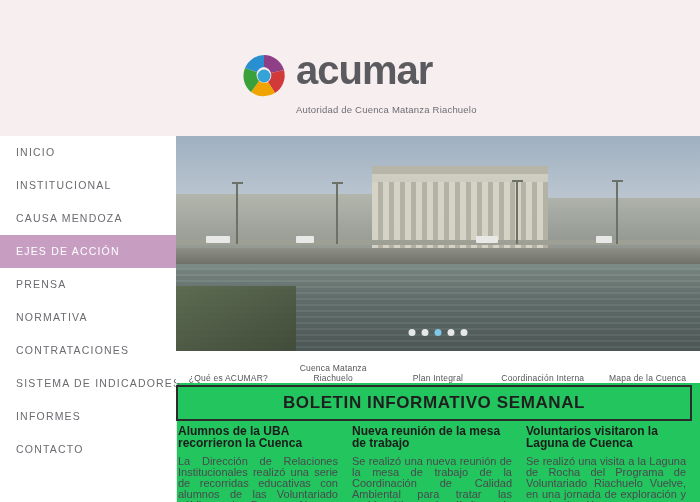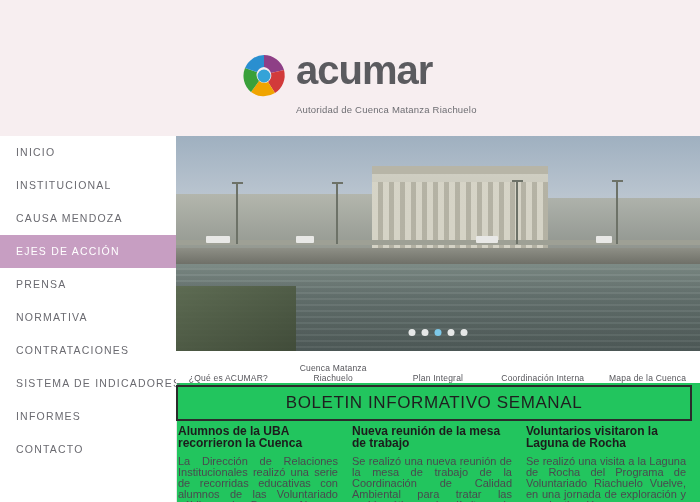--- a/index.html
+++ b/index.html
@@ -230,21 +230,21 @@
     height: 32px;
     border: 2px solid #2b2b2b;
     display: flex;
     align-items: center;
     justify-content: center;
   }
   .bulletin span {
     font-size: 17px;
     letter-spacing: .6px;
     color: #1f1f1f;
-    font-weight: normal;
+    font-weight: bold;
   }
 
   
   .news {
     position: absolute;
     left: 176px;
     top: 425px;
     width: 524px;
     height: 77px;
     display: flex;
@@ -365,18 +365,18 @@
   <div class="news">
     <div class="news-col">
       <div class="news-title">Alumnos de la UBA recorrieron la Cuenca</div>
       <div class="news-body">La Dirección de Relaciones Institucionales realizó una serie de recorridas educativas con alumnos de las Voluntariado públicas de Buenos Aires y Avellaneda.</div>
     </div>
     <div class="news-col">
       <div class="news-title">Nueva reunión de la mesa de trabajo</div>
       <div class="news-body">Se realizó una nueva reunión de la mesa de trabajo de la Coordinación de Calidad Ambiental para tratar las problemáticas de límites de vertido y calidad del agua</div>
     </div>
     <div class="news-col">
-      <div class="news-title">Voluntarios visitaron la Laguna de Rocha</div>
+      <div class="news-title">Voluntarios visitaron la Laguna de Cuenca</div>
       <div class="news-body">Se realizó una visita a la Laguna de Rocha del Programa de Voluntariado Riachuelo Vuelve, en una jornada de exploración y concientización.</div>
     </div>
   </div>
 
 </div>
 
 </body></html>

